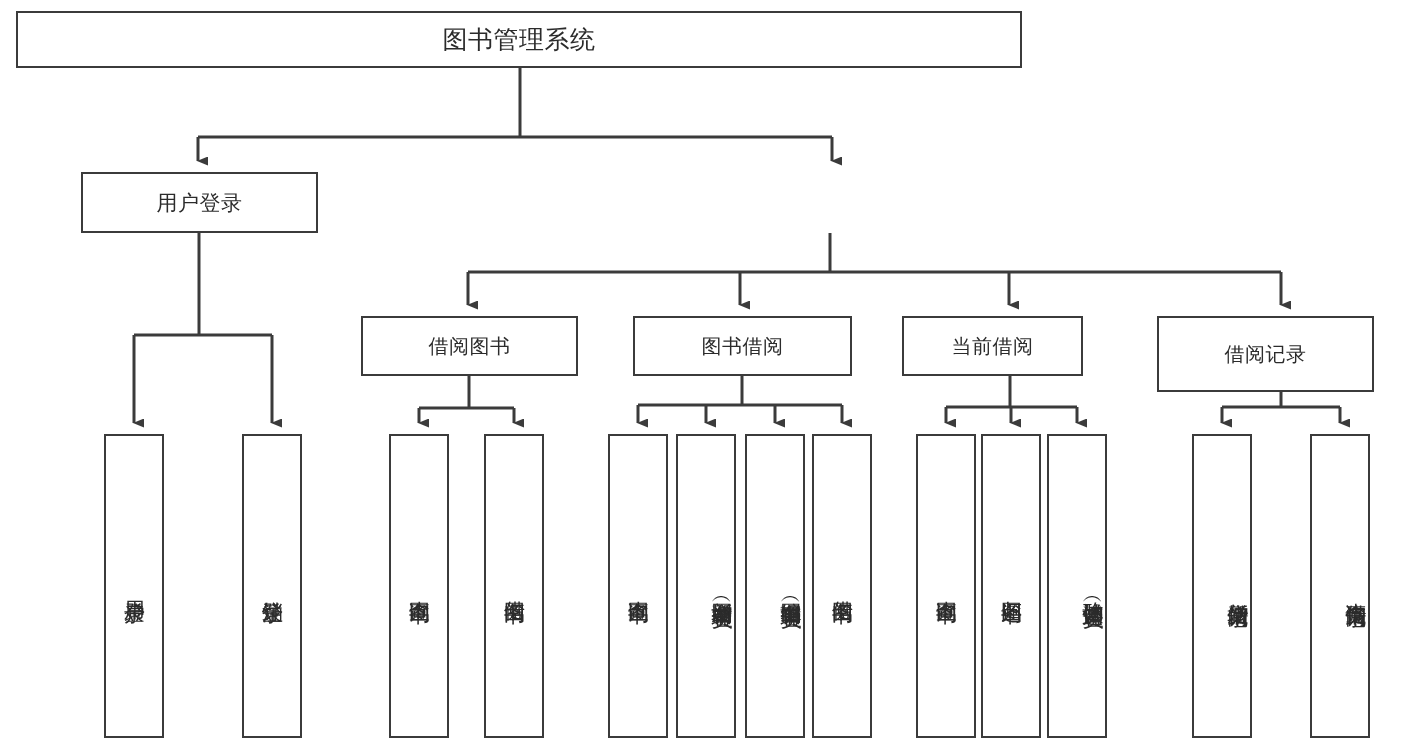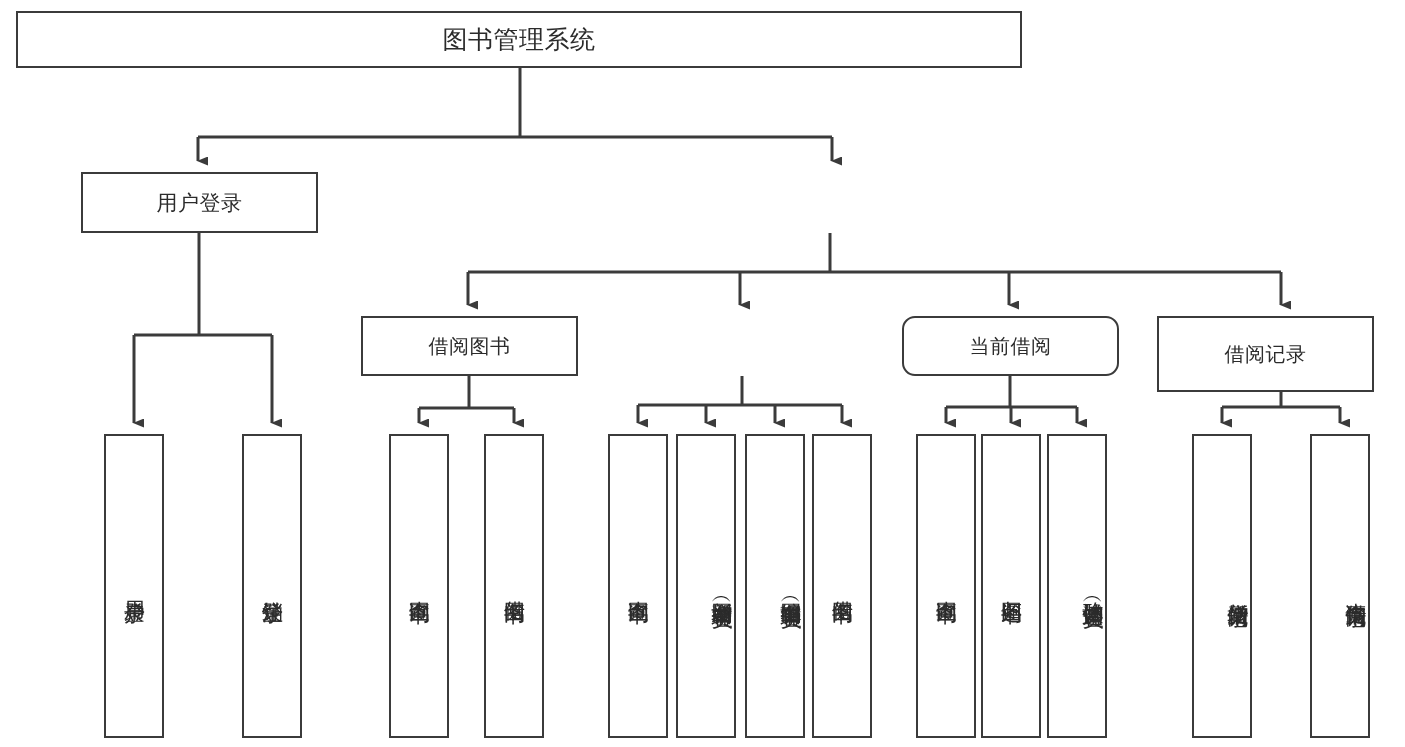--- a/index.html
+++ b/index.html
@@ -143,21 +143,24 @@
     <span>图书管理系统</span>
   </div>
 
   <div class="node node-l1" style="left: 81px; top: 172px; width: 237px; height: 61px;">
     <span>用户登录</span>
   </div>
 
   <div class="node node-l2" style="left: 361px; top: 316px; width: 217px; height: 60px;">
     <span>借阅图书</span>
   </div>
-  <div class="node node-l2" style="left: 902px; top: 316px; width: 217px; height: 60px; border-radius: 13px;">
+  <div class="node node-l2" style="left: 633px; top: 316px; width: 219px; height: 60px;">
+    <span>图书借阅</span>
+  </div>
+  <div class="node node-l2" style="left: 902px; top: 316px; width: 181px; height: 60px;">
     <span>当前借阅</span>
   </div>
   <div class="node node-l2" style="left: 1157px; top: 316px; width: 217px; height: 76px; font-family: Liberation Mono, monospace;">
     <span>借阅记录</span>
   </div>
 
   <div class="node node-leaf centered" style="left: 104px; top: 434px; width: 60px; height: 304px;">用户登录</div>
   <div class="node node-leaf centered" style="left: 242px; top: 434px; width: 60px; height: 304px;">注销登录</div>
   <div class="node node-leaf centered" style="left: 389px; top: 434px; width: 60px; height: 304px;">查询图书</div>
   <div class="node node-leaf centered" style="left: 484px; top: 434px; width: 60px; height: 304px;">借阅图书</div>

